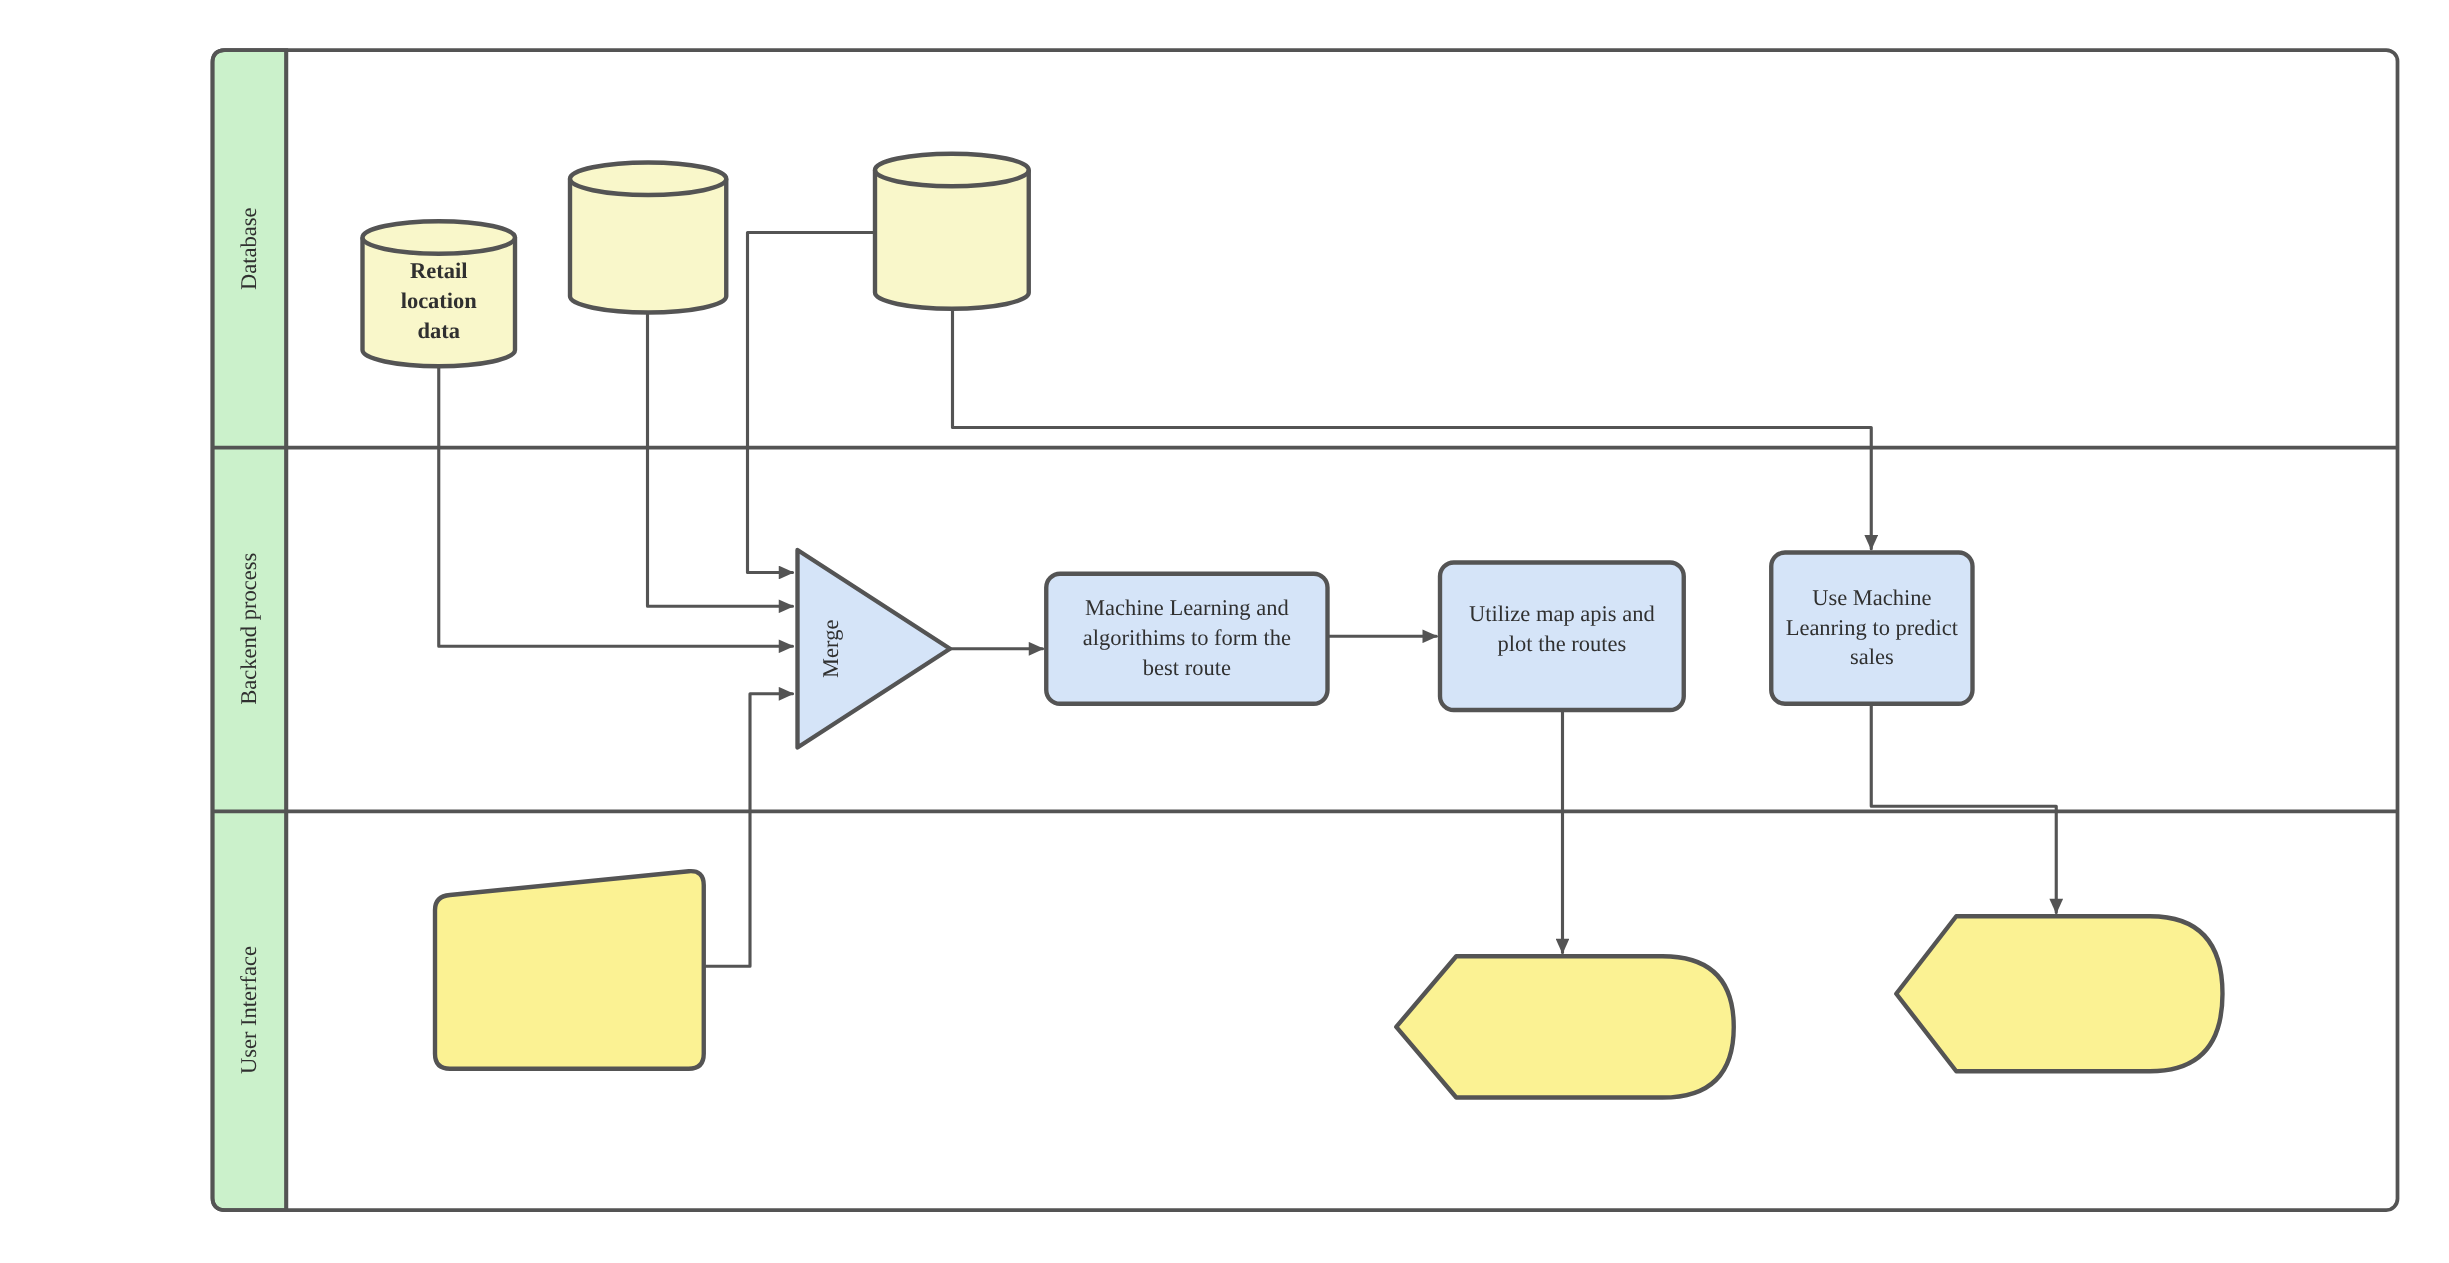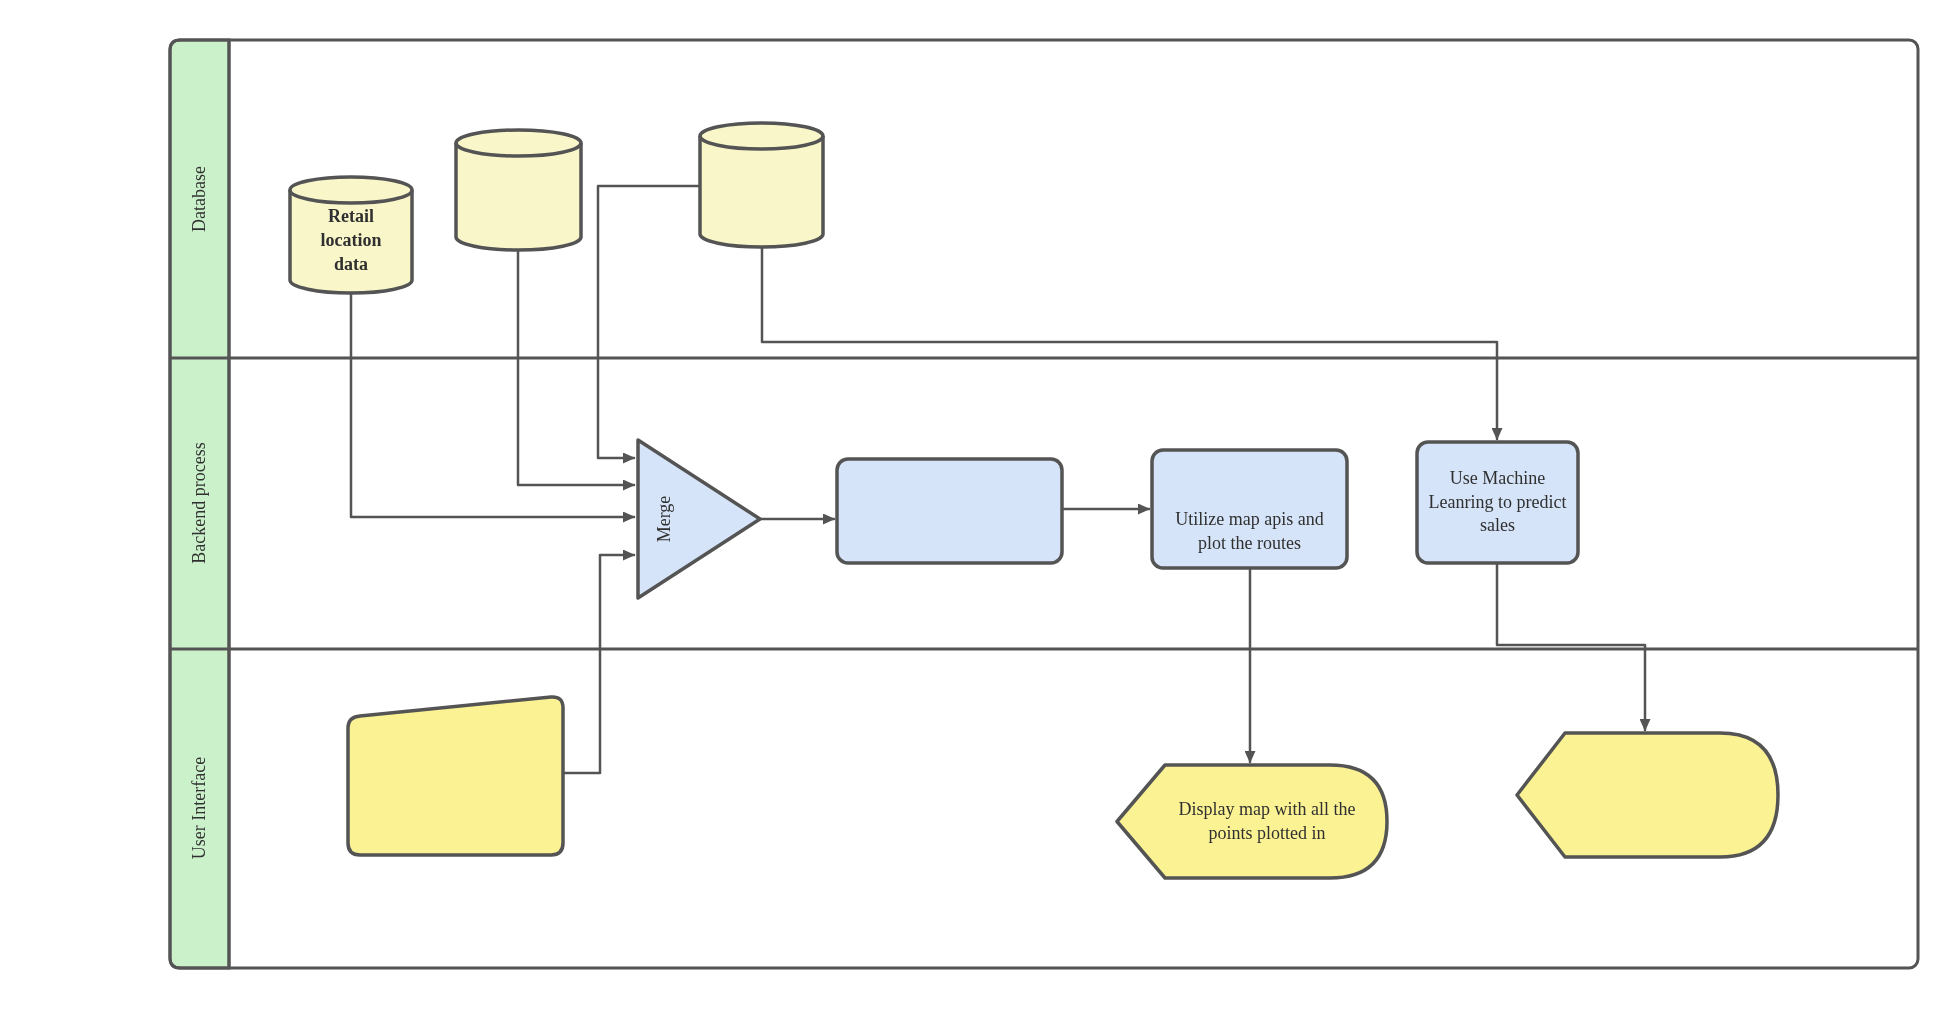--- a/index.html
+++ b/index.html
@@ -93,22 +93,22 @@
     <path class="shape" d="M 1165,765 L 1330,765 Q 1387,765 1387,821.5 Q 1387,878 1330,878 L 1165,878 L 1117,821.5 Z" fill="#fbf293"></path>
     <path class="shape" d="M 1565,733 L 1720,733 Q 1778,733 1778,795 Q 1778,857 1720,857 L 1565,857 L 1517,795 Z" fill="#fbf293"></path>
   </svg>
 
   <div class="node-label" style="left:290px;top:189px;width:122px;height:104px;padding:0 14px;font-weight:bold;">Retail location data</div>
 
 
 
   <div class="node-label merge-label" style="left:605px;top:499px;width:120px;height:40px;">Merge</div>
 
+  <div class="node-label" style="left:837px;top:459px;width:225px;height:104px;padding:0 17px;">Machine Learning and algorithims to form the best route</div>
 
-  <div class="node-label" style="left:1152px;top:450px;width:195px;height:108px;padding:0 22px;margin-top:28px;">Utilize map apis and plot the routes</div>
+  <div class="node-label" style="left:1152px;top:450px;width:195px;height:108px;padding:0 22px;">Utilize map apis and plot the routes</div>
 
   <div class="node-label" style="left:1417px;top:442px;width:161px;height:121px;padding:14px 10px;">Use Machine Leanring to predict  sales</div>
 
 
-  <div class="node-label" style="left:1117px;top:765px;width:270px;height:113px;padding:0 12px 0 42px;">Display map with all the points plotted in</div>
 
 
 </div>
 
 </body></html>

